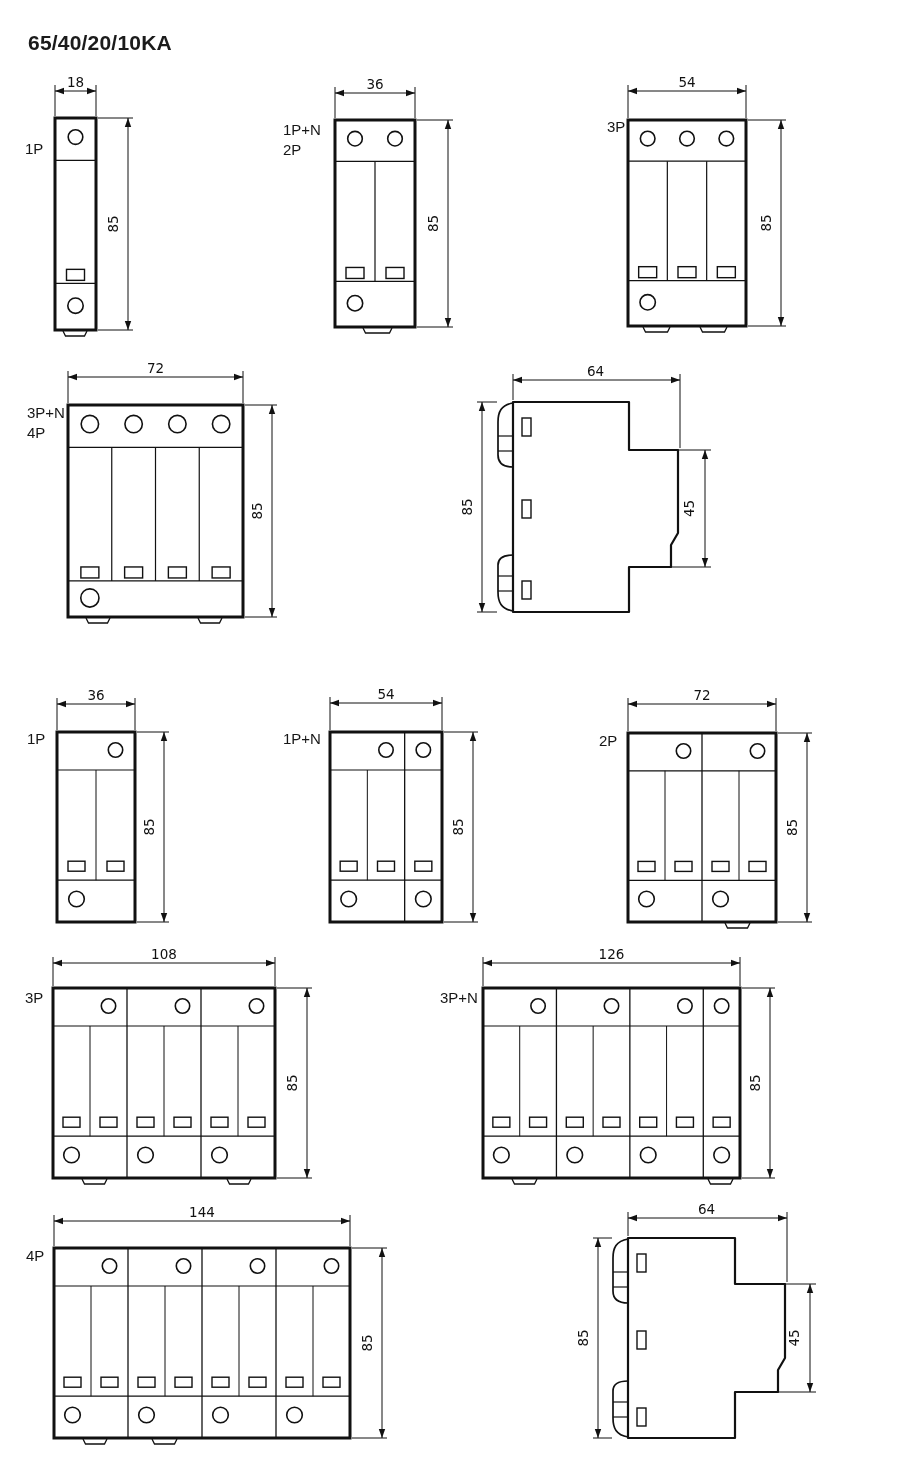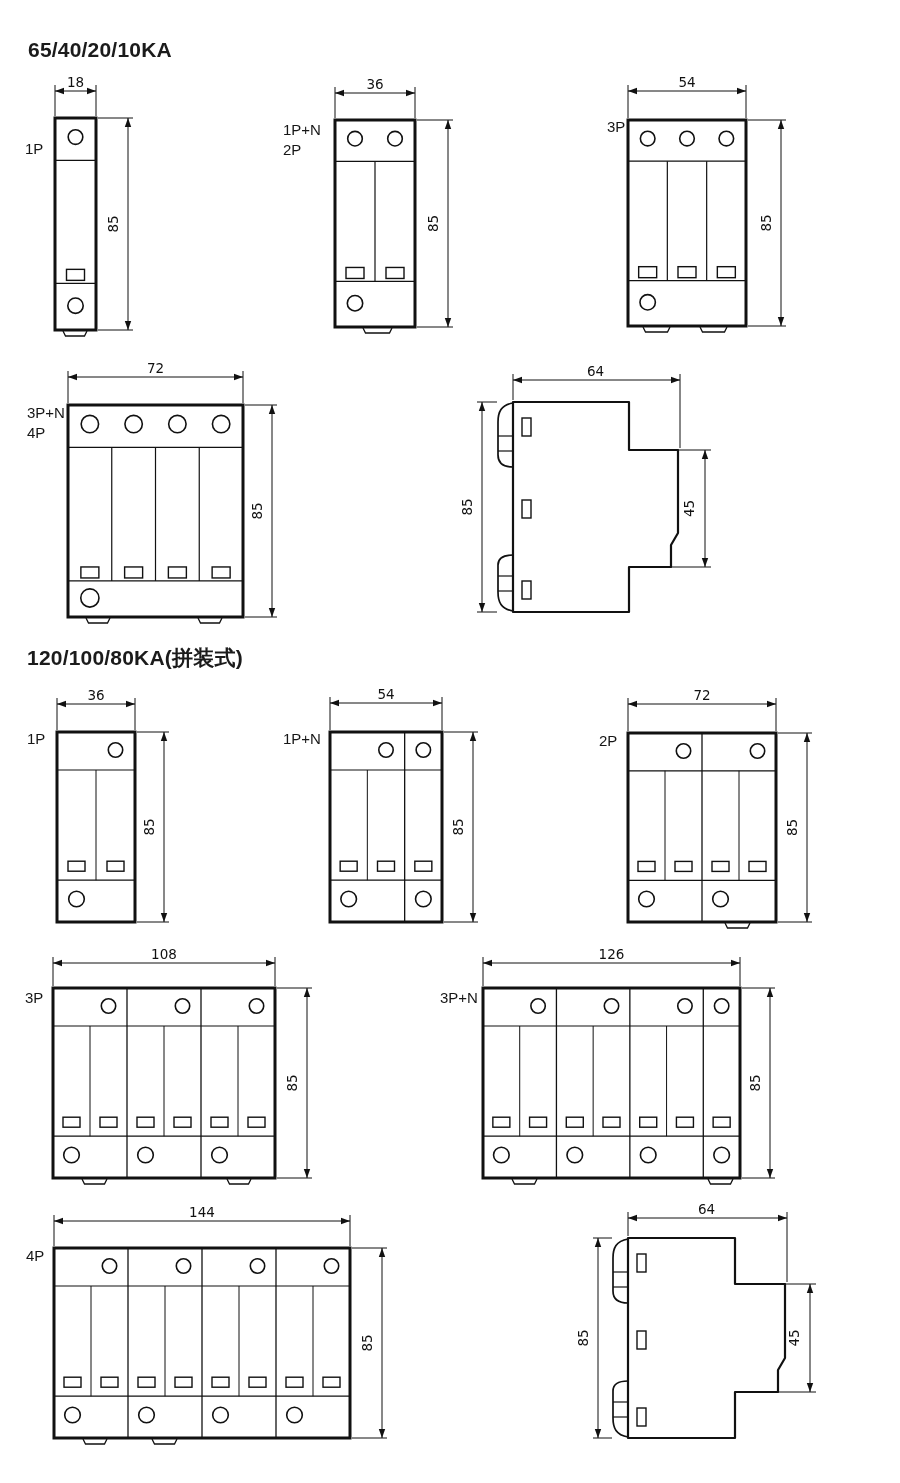--- a/index.html
+++ b/index.html
@@ -377,22 +377,21 @@
         <text x="588" y="1338" fill="#111111" font-size="13.5" font-family="&quot;DejaVu Sans&quot;, sans-serif" text-anchor="middle" transform="rotate(-90 588 1338)">85</text>
         <line x1="737" y1="1284" x2="816" y2="1284" stroke="#111111" stroke-width="1"></line>
         <line x1="737" y1="1392" x2="816" y2="1392" stroke="#111111" stroke-width="1"></line>
         <line x1="810" y1="1284" x2="810" y2="1392" stroke="#111111" stroke-width="1"></line>
         <polygon points="810,1284 806.8,1293 813.2,1293" fill="#111111"></polygon>
         <polygon points="810,1392 806.8,1383 813.2,1383" fill="#111111"></polygon>
         <text x="799" y="1338" fill="#111111" font-size="13.5" font-family="&quot;DejaVu Sans&quot;, sans-serif" text-anchor="middle" transform="rotate(-90 799 1338)">45</text>
       </g>
     </svg>
 
-  <div class="section-title" style="left:28px;top:38px">65/40/20/10KA</div>
-  <div class="section-title" style="left:27px;top:644px">120/100/80KA(拼装式)</div>
+  <div class="section-title" style="left:28px;top:31px">65/40/20/10KA</div>
 
   <div class="fig-label" style="left:25px;top:140px">1P</div>
   <div class="fig-label" style="left:283px;top:121px">1P+N</div>
   <div class="fig-label" style="left:283px;top:141px">2P</div>
   <div class="fig-label" style="left:607px;top:118px">3P</div>
   <div class="fig-label" style="left:27px;top:404px">3P+N</div>
   <div class="fig-label" style="left:27px;top:424px">4P</div>
   <div class="fig-label" style="left:27px;top:730px">1P</div>
   <div class="fig-label" style="left:283px;top:730px">1P+N</div>
   <div class="fig-label" style="left:599px;top:732px">2P</div>

